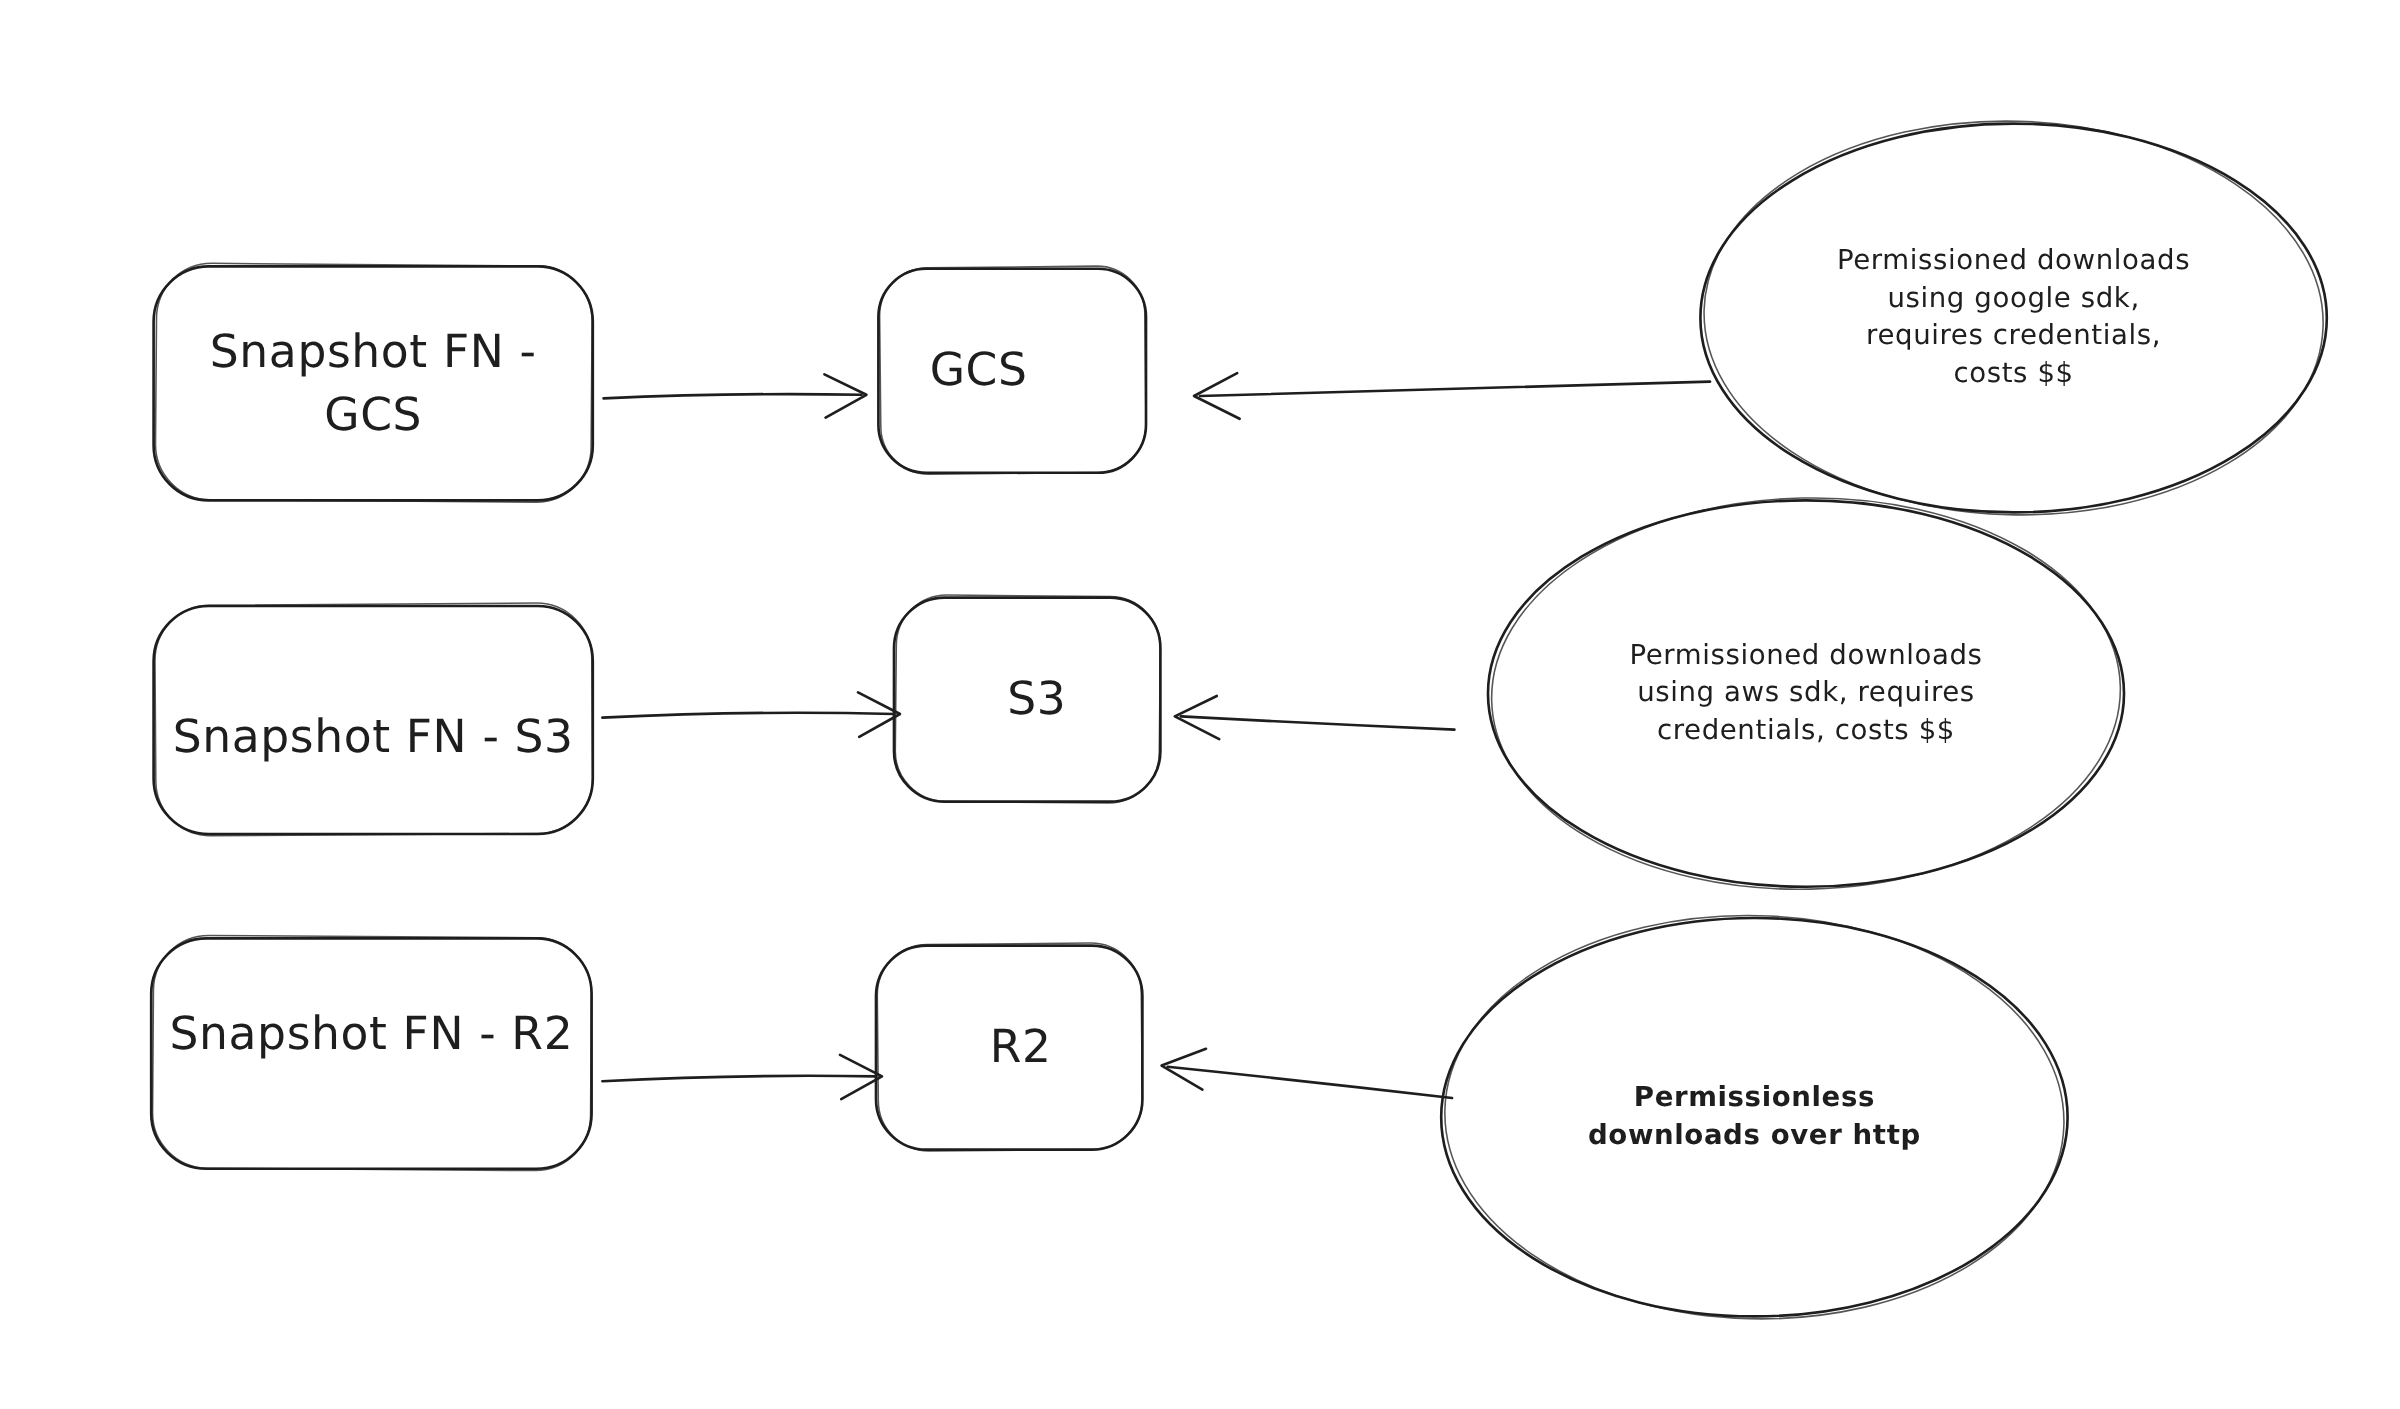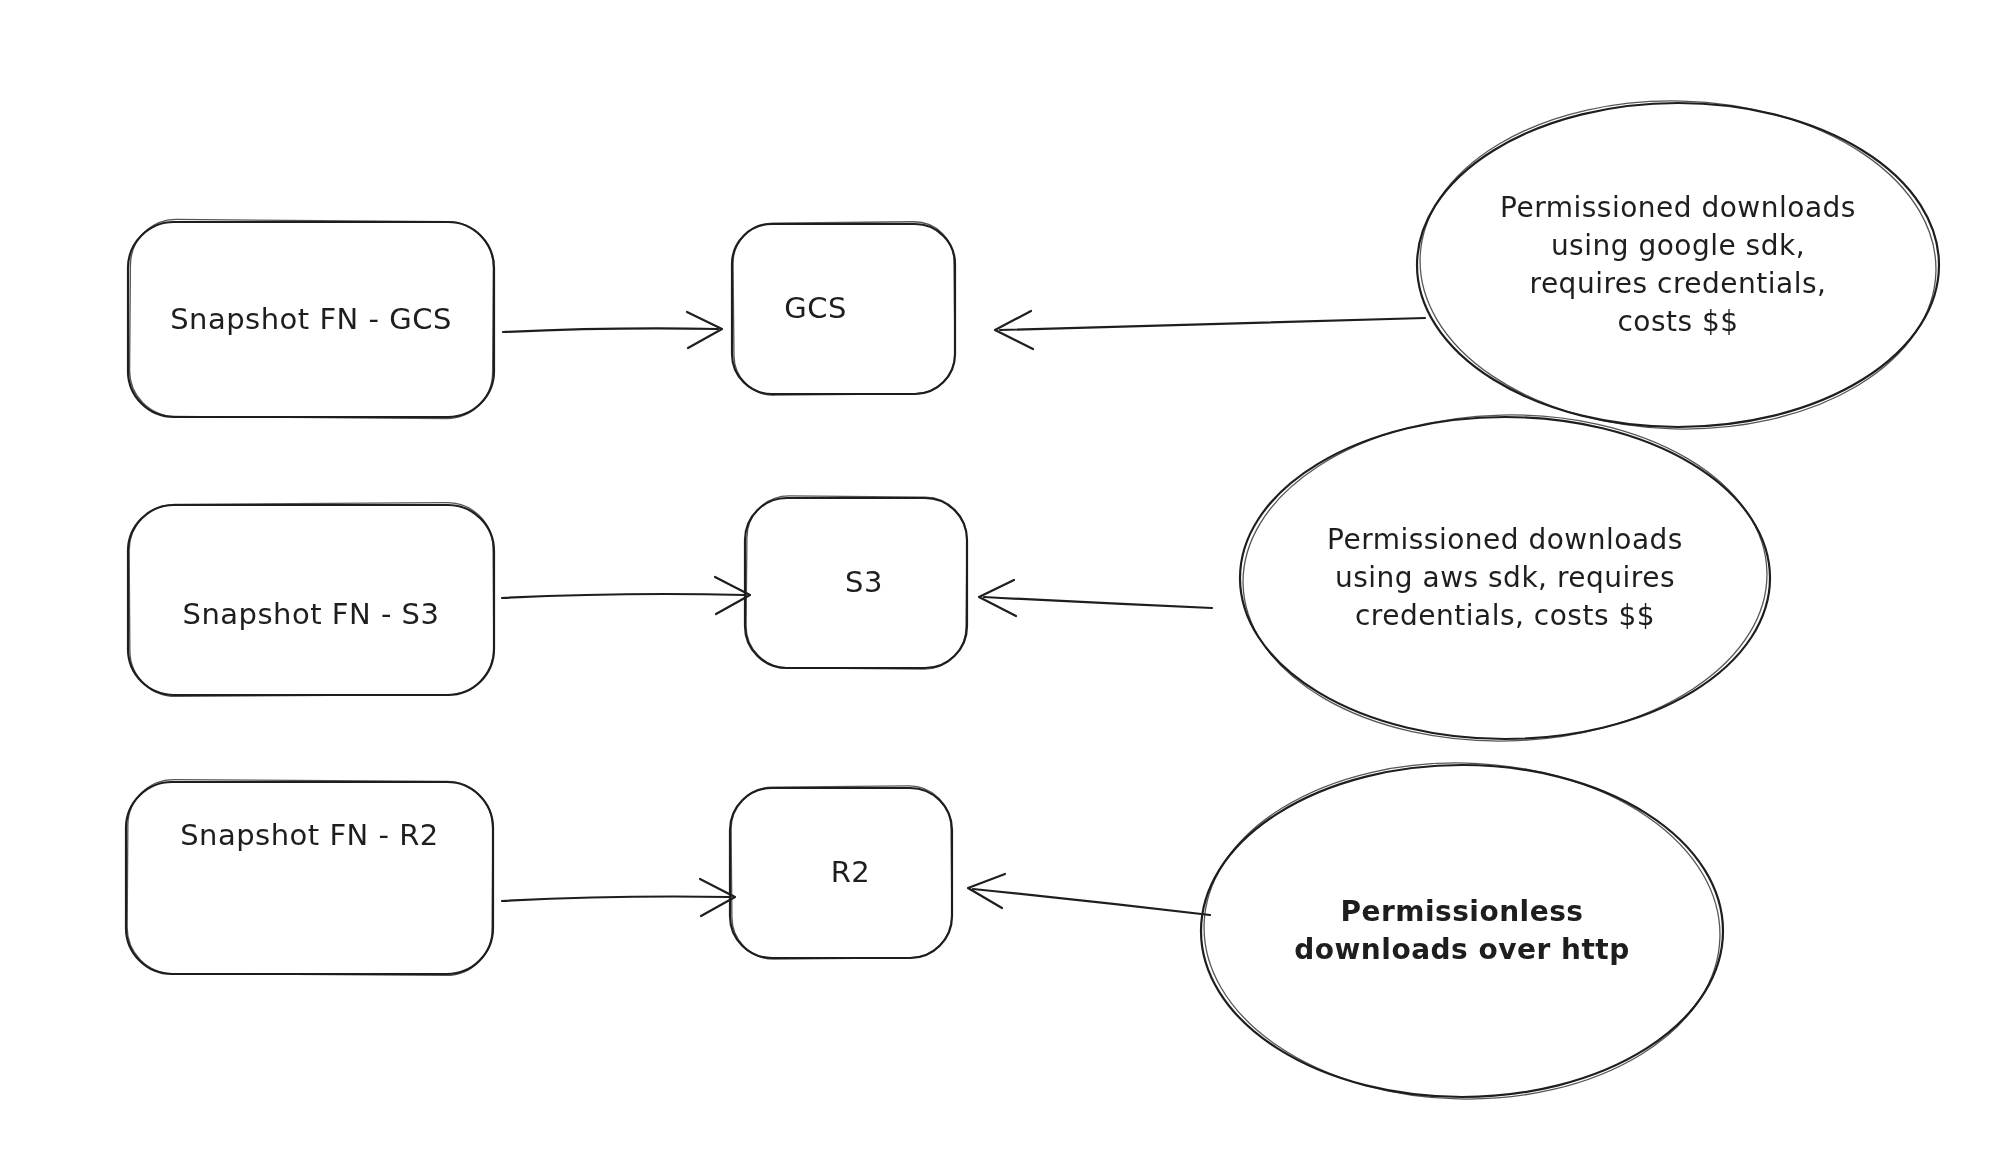--- a/index.html
+++ b/index.html
@@ -38,33 +38,33 @@
     stroke-linejoin: round;
     opacity: 0.75;
   }
   .label {
     position: absolute;
     display: flex;
     align-items: center;
     justify-content: center;
     text-align: center;
     color: var(--ink);
-    font-size: 29px;
+    font-size: 38px;
     letter-spacing: 0.5px;
     line-height: 1.36;
     white-space: pre-line;
     pointer-events: none;
   }
-  .note { font-size: 28px; }
+  .note { font-size: 23px; }
   
   .lab-src-gcs { left: 128px; top: 222px; width: 366px; height: 195px; }
   .lab-gcs     { left: 704px; top: 224px; width: 223px; height: 170px; }
   .lab-src-s3  { left: 128px; top: 520px; width: 366px; height: 190px; }
   .lab-s3      { left: 745px; top: 498px; width: 238px; height: 170px; }
-  .lab-src-r2  { left: 126px; top: 740px; width: 367px; height: 192px; }
+  .lab-src-r2  { left: 126px; top: 766px; width: 367px; height: 192px; }
   .lab-r2      { left: 730px; top: 788px; width: 222px; height: 170px; padding-left: 19px; }
   
   .lab-note-gcs { left: 1448px; top: 135px; width: 460px; height: 260px; }
   .lab-note-s3  { left: 1285px; top: 448px; width: 440px; height: 260px; }
   .lab-note-r2  { left: 1242px; top: 801px; width: 440px; height: 260px; font-weight: bold; }
 </style>
 </head>
 <body>
 
 <div class="canvas">

